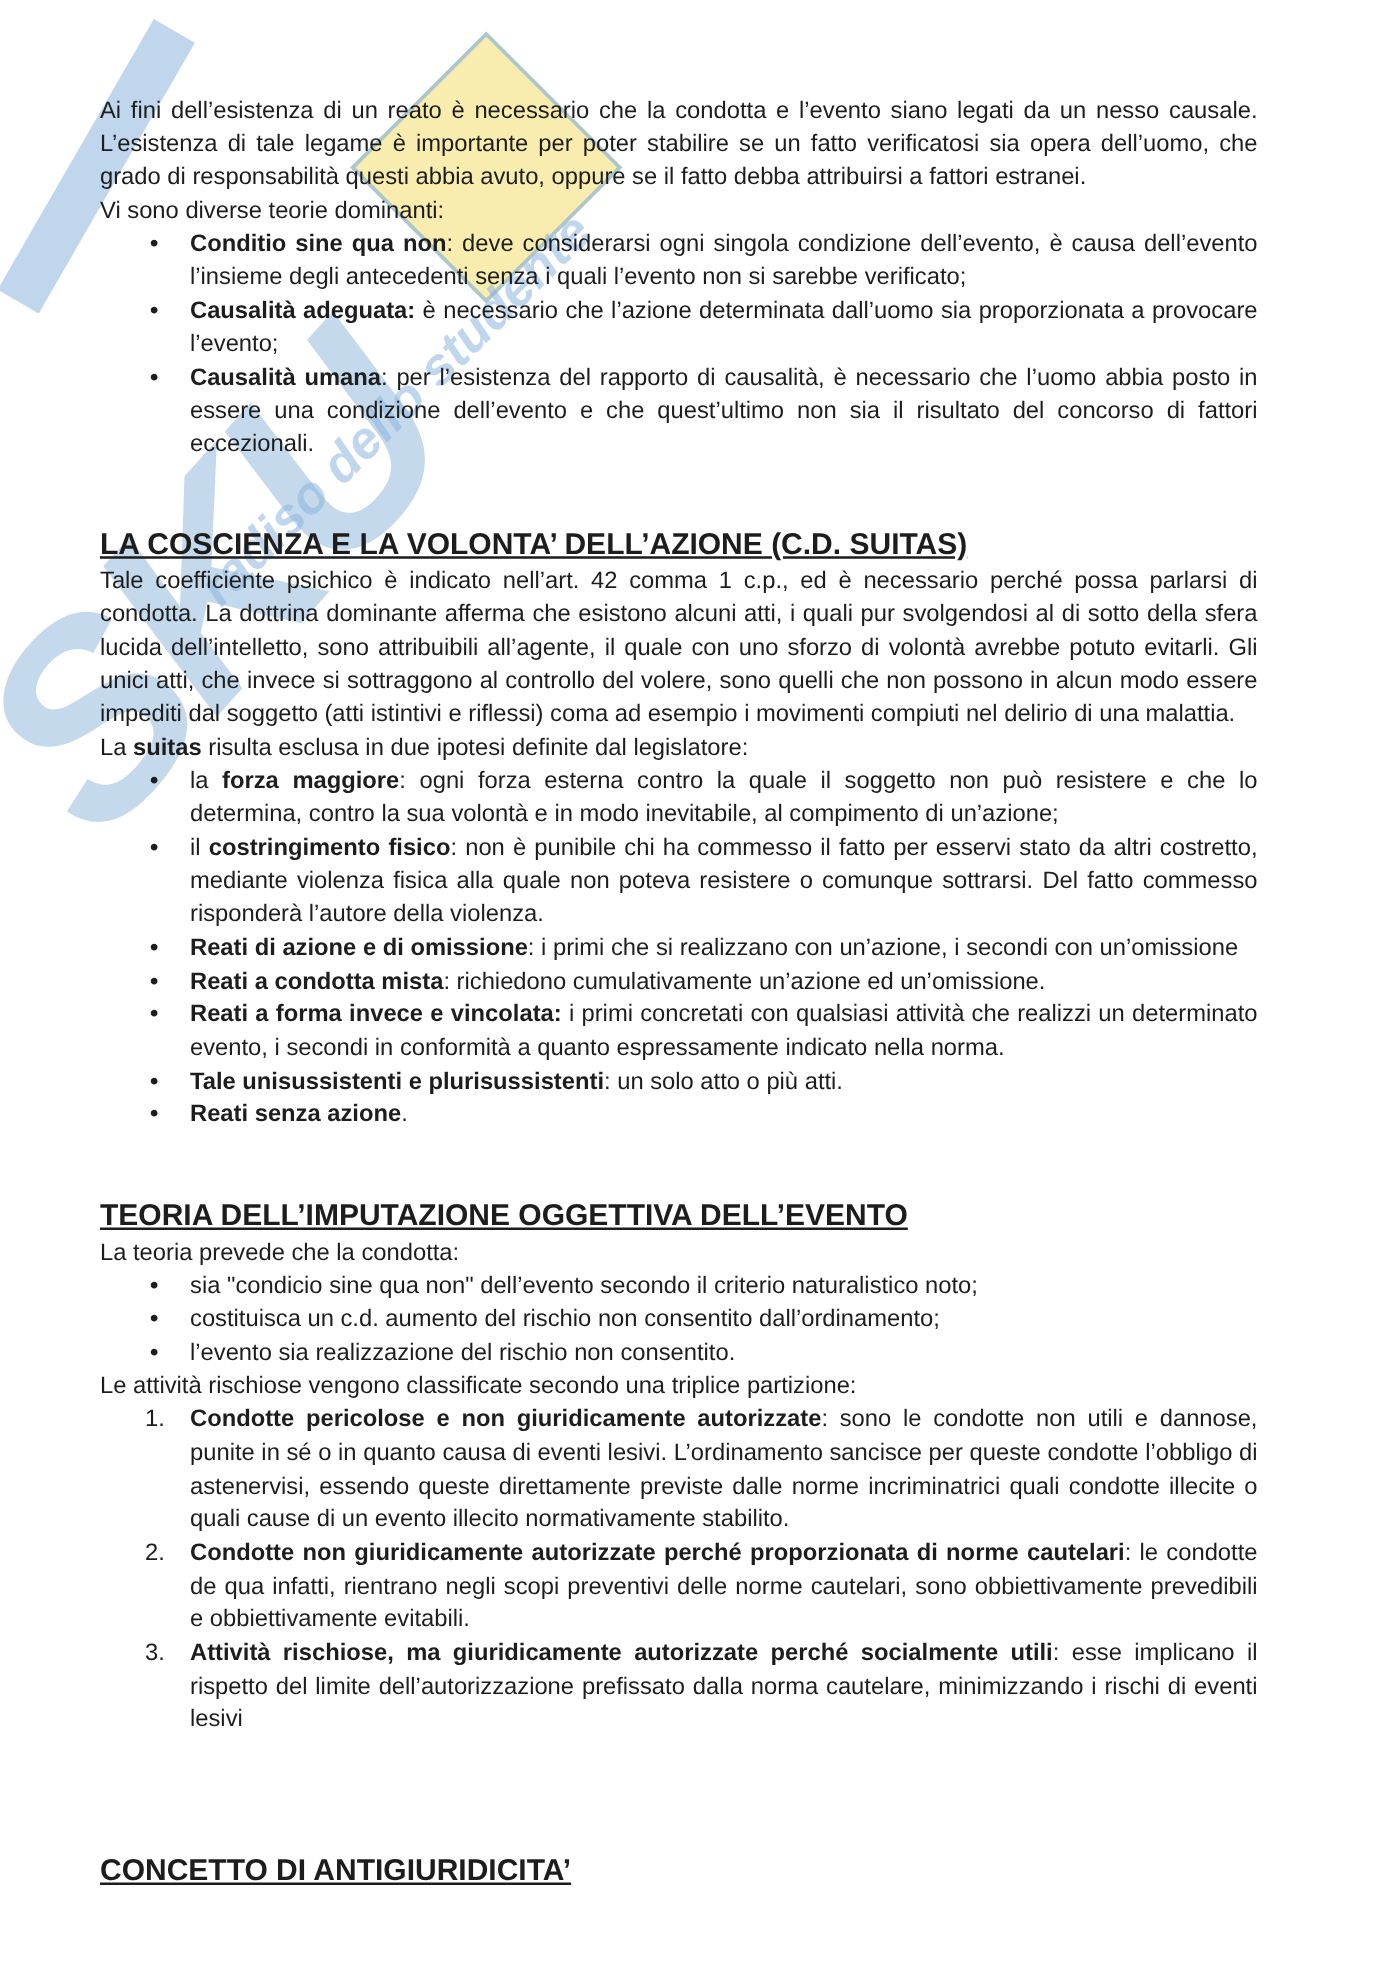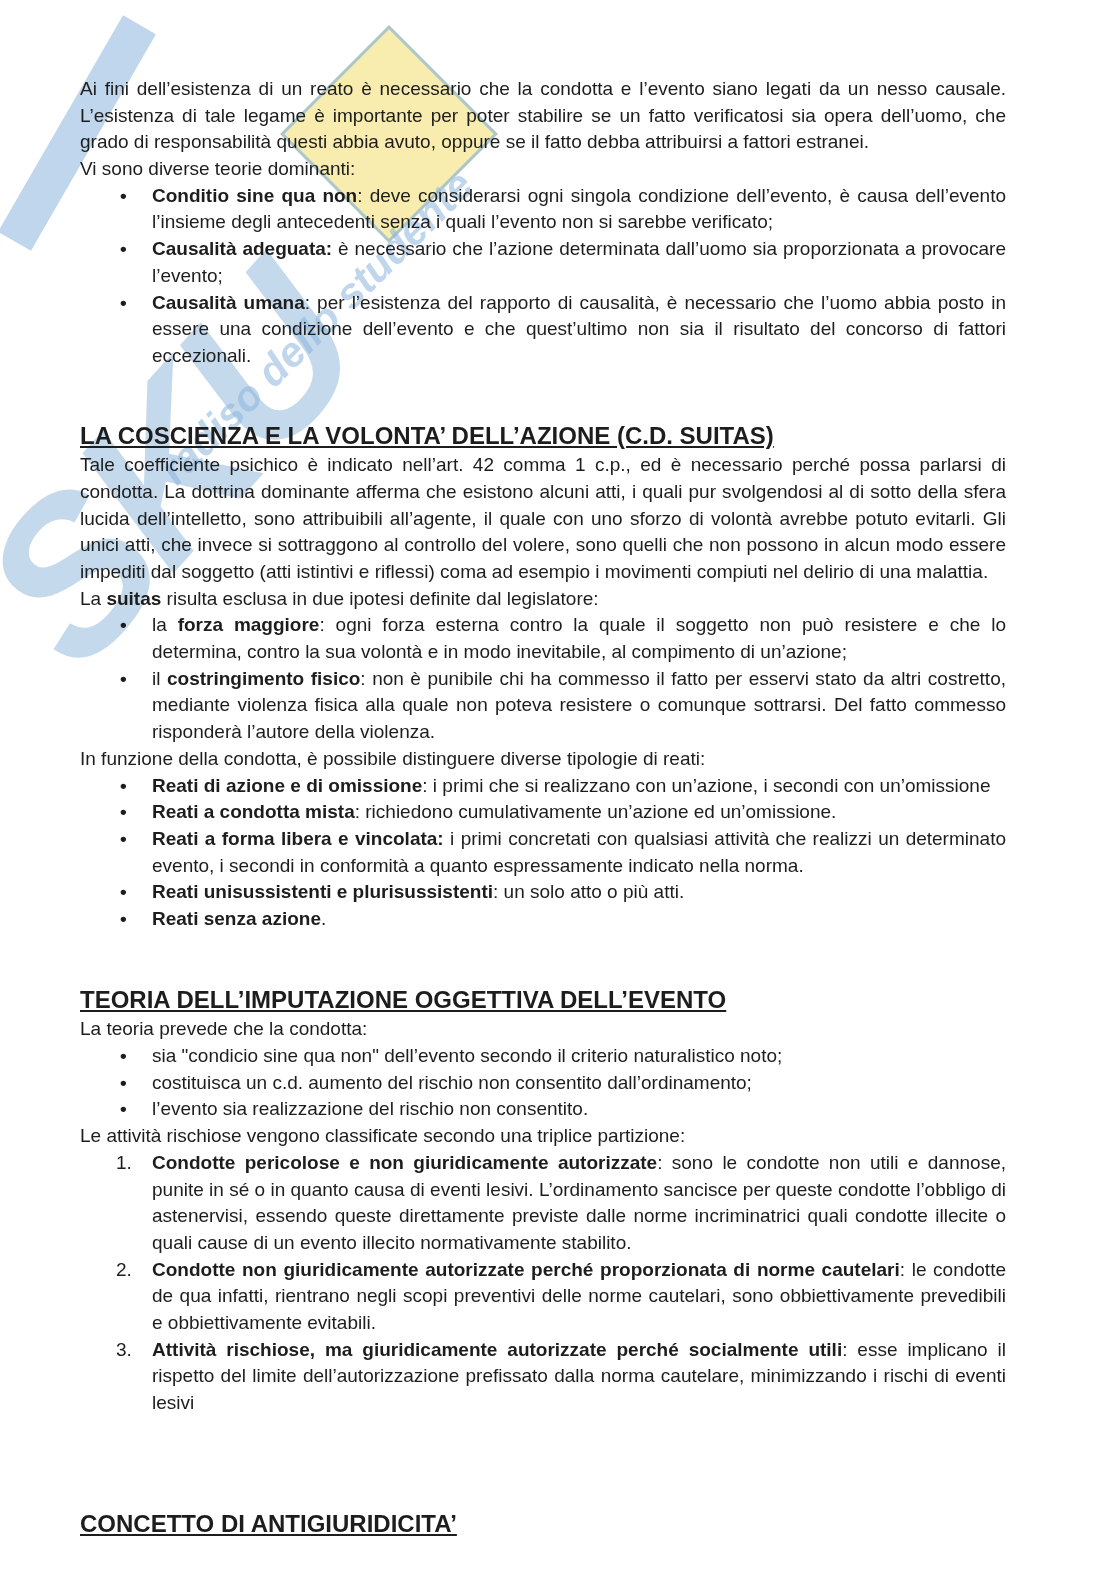--- a/index.html
+++ b/index.html
@@ -126,37 +126,36 @@
     <ul class="bullets">
       <li>
         <span class="marker">•</span>
         <span>la </span><span class="b">forza maggiore</span><span>: ogni forza esterna contro la quale il soggetto non può resistere e che lo determina, contro la sua volontà e in modo inevitabile, al compimento di un’azione;</span>
       </li>
       <li>
         <span class="marker">•</span>
         <span>il </span><span class="b">costringimento fisico</span><span>: non è punibile chi ha commesso il fatto per esservi stato da altri costretto, mediante violenza fisica alla quale non poteva resistere o comunque sottrarsi. Del fatto commesso risponderà l’autore della violenza.</span>
       </li>
     </ul>
-    <p>In funzione della condotta, è possibile distinguere diverse tipologie di reati:</p>
     <ul class="bullets">
       <li>
         <span class="marker">•</span>
         <span class="b">Reati di azione e di omissione</span><span>: i primi che si realizzano con un’azione, i secondi con un’omissione</span>
       </li>
       <li>
         <span class="marker">•</span>
         <span class="b">Reati a condotta mista</span><span>: richiedono cumulativamente un’azione ed un’omissione.</span>
       </li>
       <li>
         <span class="marker">•</span>
-        <span class="b">Reati a forma libera e vincolata:</span><span> i primi concretati con qualsiasi attività che realizzi un determinato evento, i secondi in conformità a quanto espressamente indicato nella norma.</span>
+        <span class="b">Reati a forma invece e vincolata:</span><span> i primi concretati con qualsiasi attività che realizzi un determinato evento, i secondi in conformità a quanto espressamente indicato nella norma.</span>
       </li>
       <li>
         <span class="marker">•</span>
-        <span class="b">Reati unisussistenti e plurisussistenti</span><span>: un solo atto o più atti.</span>
+        <span class="b">Tale unisussistenti e plurisussistenti</span><span>: un solo atto o più atti.</span>
       </li>
       <li>
         <span class="marker">•</span>
         <span class="b">Reati senza azione</span><span>.</span>
       </li>
     </ul>
 
     <p class="heading" style="">TEORIA DELL’IMPUTAZIONE OGGETTIVA DELL’EVENTO</p>
     <p>La teoria prevede che la condotta:</p>
     <ul class="bullets">

